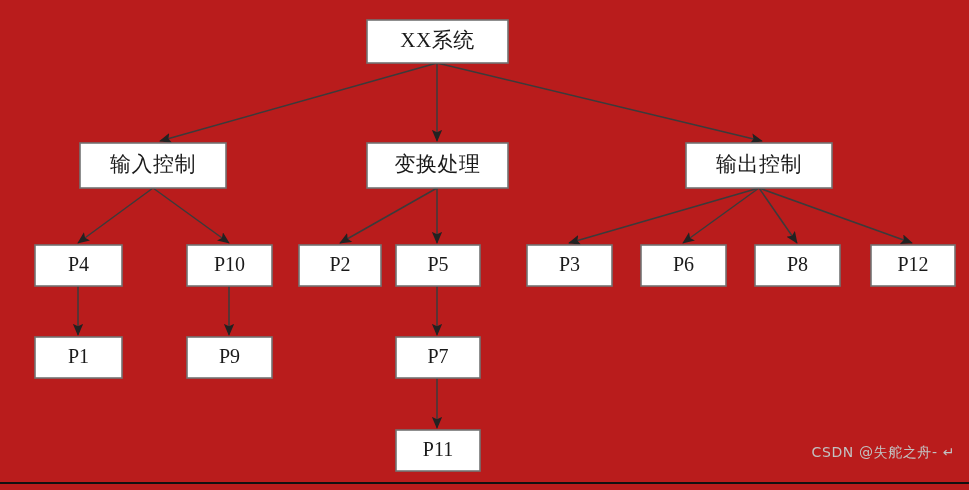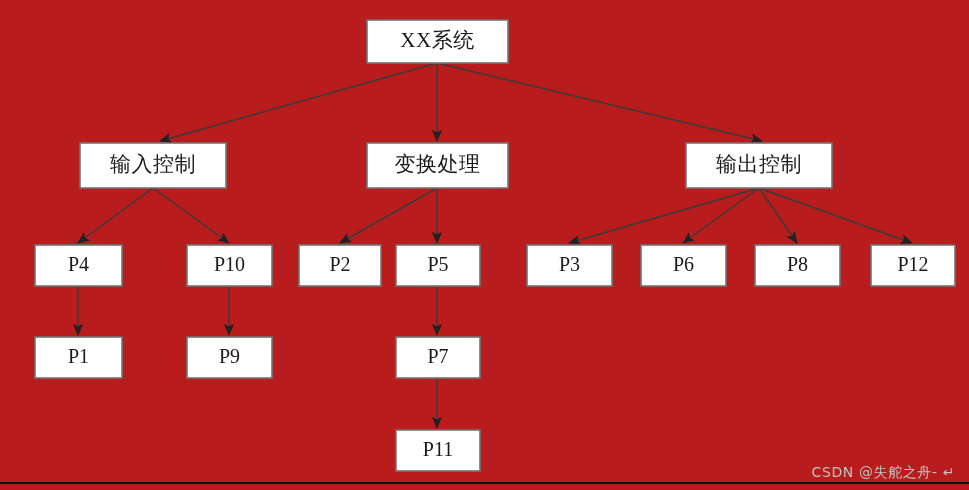--- a/index.html
+++ b/index.html
@@ -49,21 +49,21 @@
     stroke-width: 1.5;
     fill: none;
   }
   .frame-line {
     stroke: #111111;
     stroke-width: 2;
   }
   #watermark {
     position: absolute;
     right: 14px;
-    bottom: 8px;
+    bottom: 28px;
     font-family: "DejaVu Sans", "Liberation Sans", sans-serif;
     font-size: 14px;
     color: #c2c2c2;
     white-space: nowrap;
     letter-spacing: 0.6px;
     user-select: none;
   }
 </style>
 </head>
 <body>

